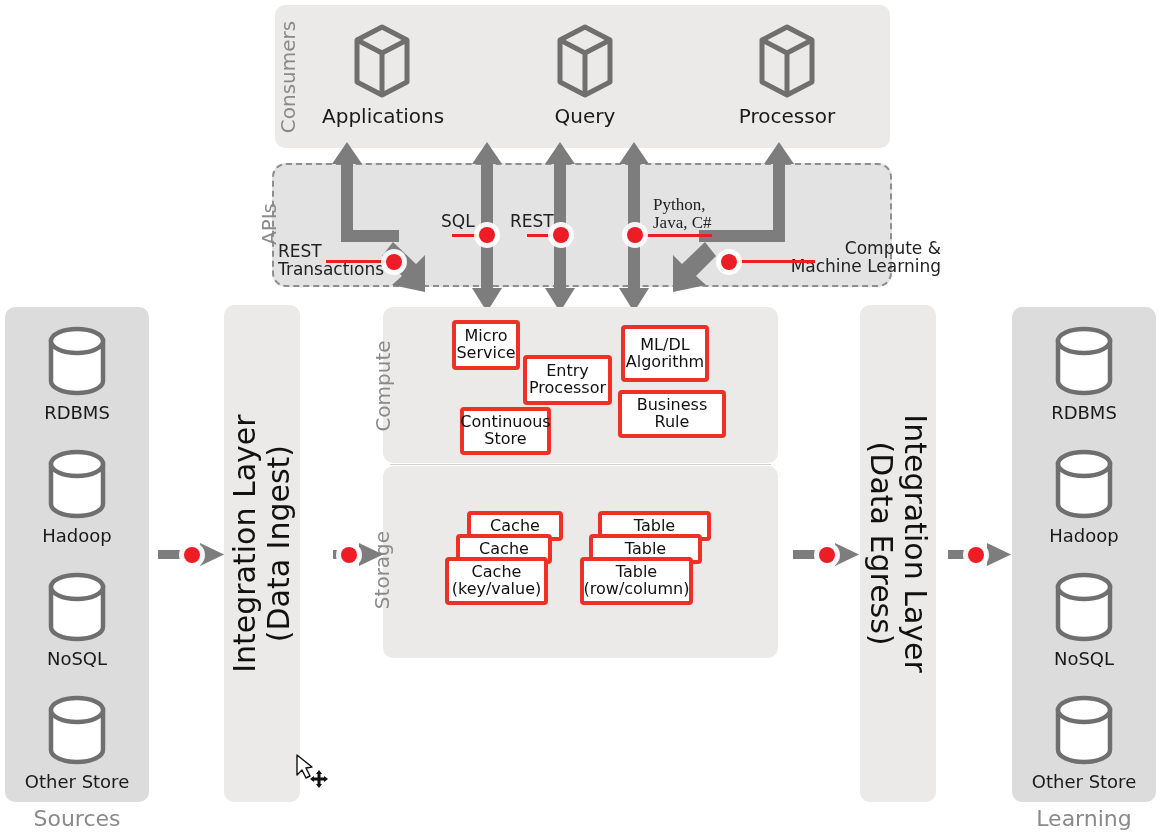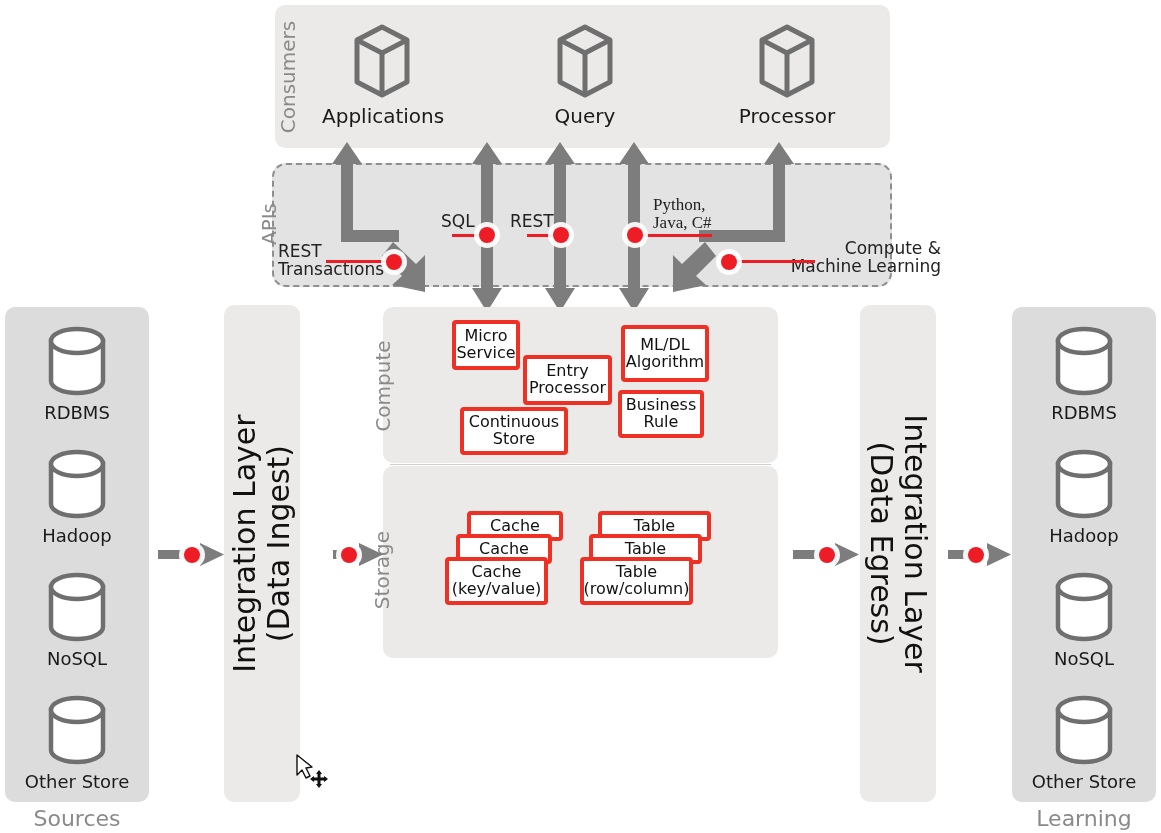--- a/index.html
+++ b/index.html
@@ -214,27 +214,27 @@
     <div>Entry</div>
     <div>Processor</div>
   </div>
 </div>
 <div class="abs redbox" style="left:621px;top:325px;width:88px;height:57px;">
   <div>
     <div>ML/DL</div>
     <div>Algorithm</div>
   </div>
 </div>
-<div class="abs redbox" style="left:618px;top:390px;width:86px;height:48px;">
+<div class="abs redbox" style="left:618px;top:390px;width:108px;height:48px;">
   <div>
     <div>Business</div>
     <div>Rule</div>
   </div>
 </div>
-<div class="abs redbox" style="left:460px;top:407px;width:108px;height:48px;">
+<div class="abs redbox" style="left:460px;top:407px;width:91px;height:48px;">
   <div>
     <div>Continuous</div>
     <div>Store</div>
   </div>
 </div>
 
 <div class="abs panel-light" style="left:383px;top:466px;width:395px;height:192px;"></div>
 <div class="abs vlabel" style="left:322px;top:558px;width:120px;height:24px;">
   <div class="rot-ccw ctext" style="width:120px;">Storage</div>
 </div>

